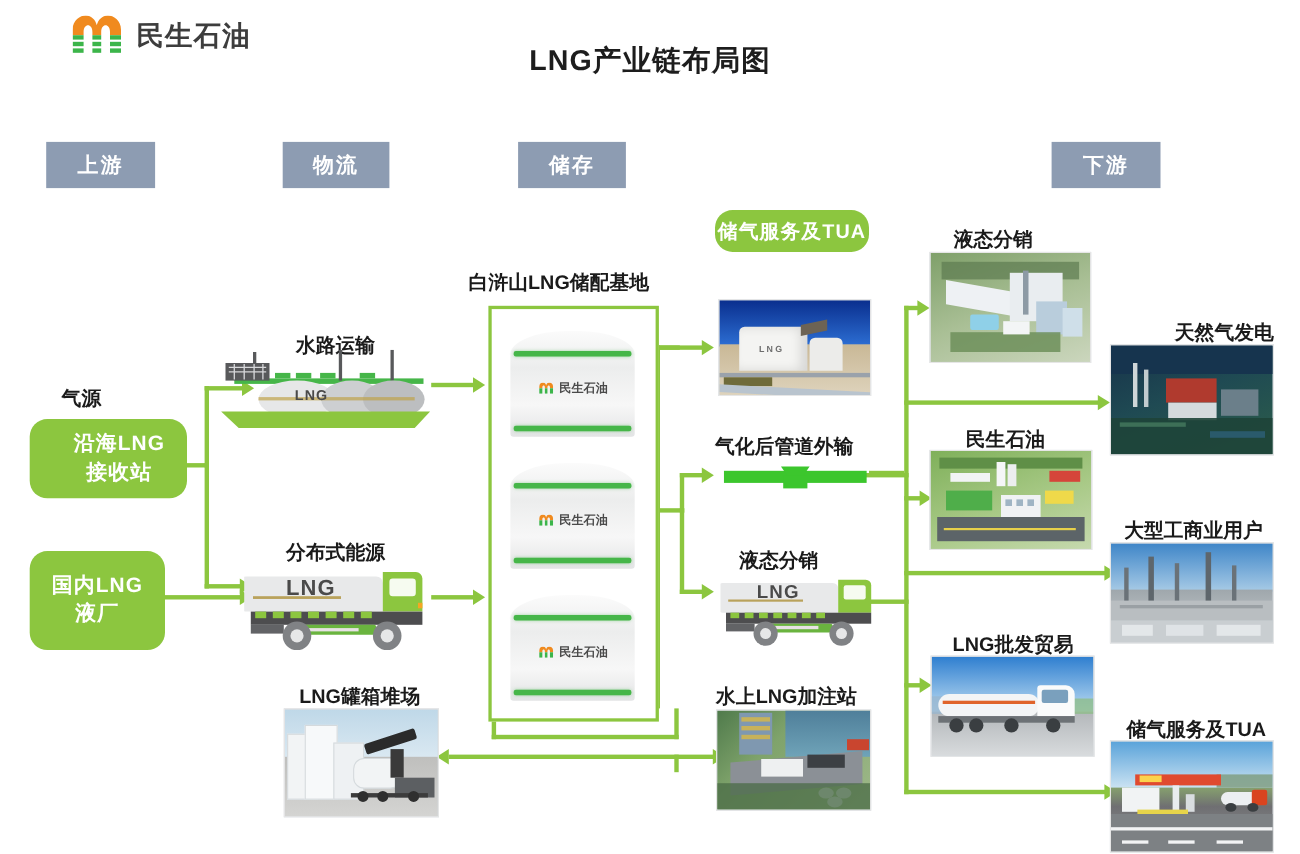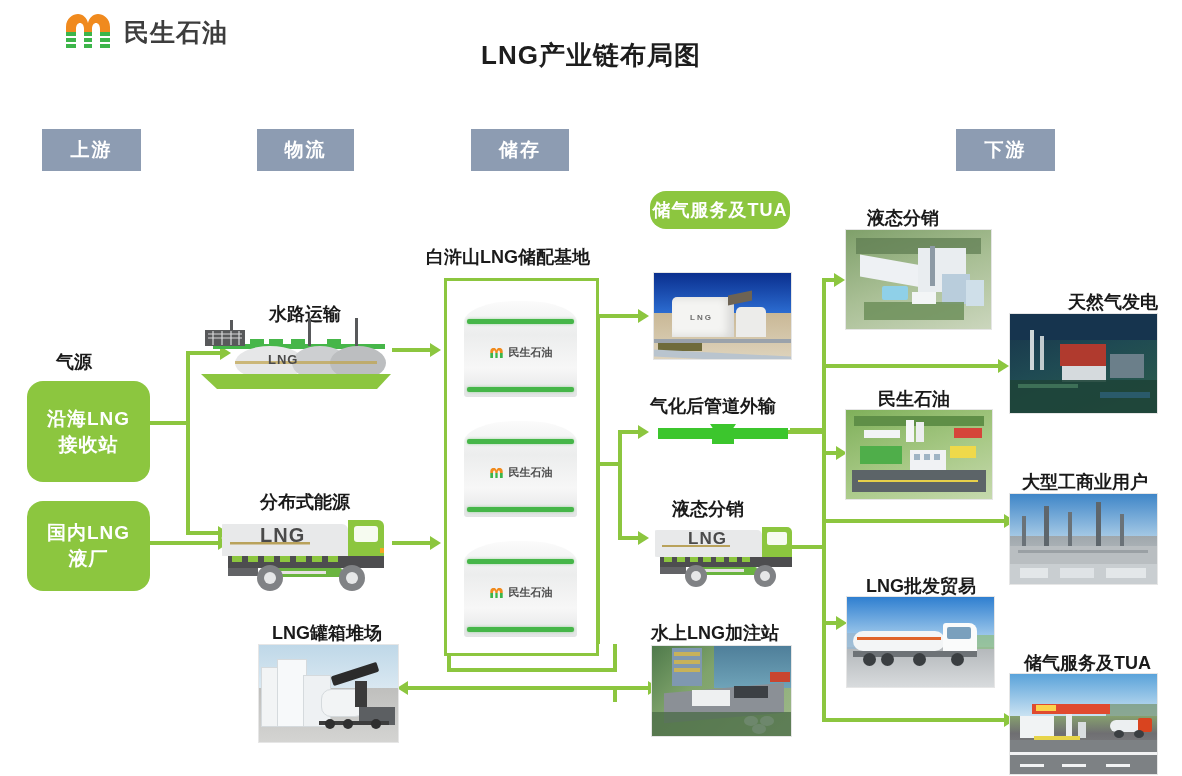--- a/index.html
+++ b/index.html
@@ -140,21 +140,21 @@
 <div class="abs arw r" style="left:1004px;top:514px;"></div>
 
 <div class="abs ln" style="left:822px;top:621px;width:16px;height:4px;"></div>
 <div class="abs arw r" style="left:836px;top:616px;"></div>
 
 <div class="abs ln" style="left:822px;top:718px;width:186px;height:4px;"></div>
 <div class="abs arw r" style="left:1004px;top:713px;"></div>
 
 <div class="abs cap cap18" style="left:56px;top:350px;">气源</div>
 
-<div class="abs greenbox srcbox" style="left:27px;top:381px;width:123px;height:101px;">
+<div class="abs greenbox srcbox" style="left:27px;top:381px;width:123px;height:72px;padding-left:20px;">
   <div>
     <div>沿海LNG</div>
     <div>接收站</div>
   </div>
 </div>
 
 <div class="abs greenbox srcbox" style="left:27px;top:501px;width:123px;height:90px;">
   <div>
     <div>国内LNG</div>
     <div>液厂</div>

